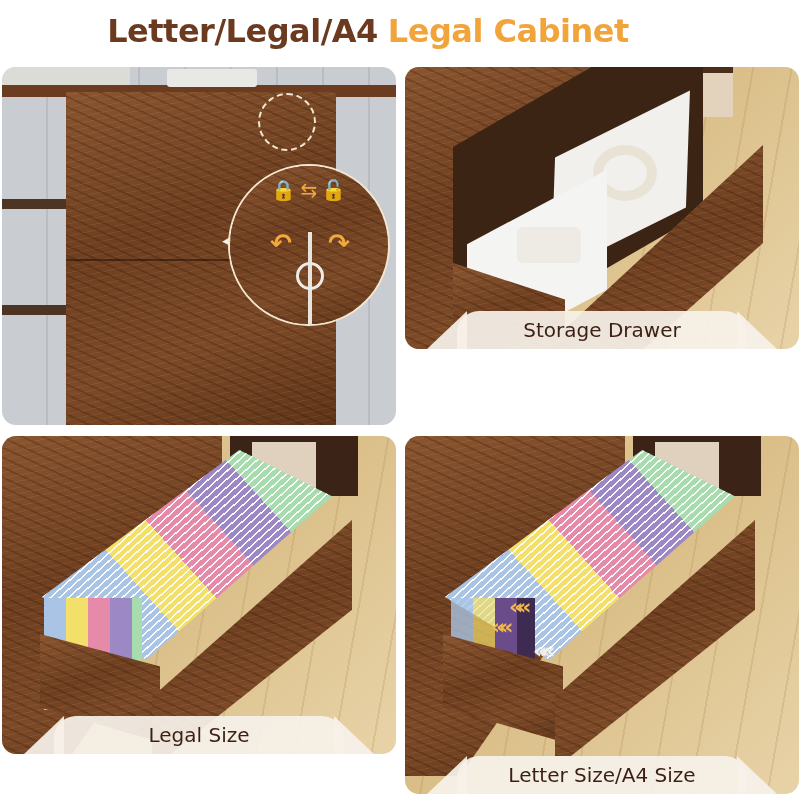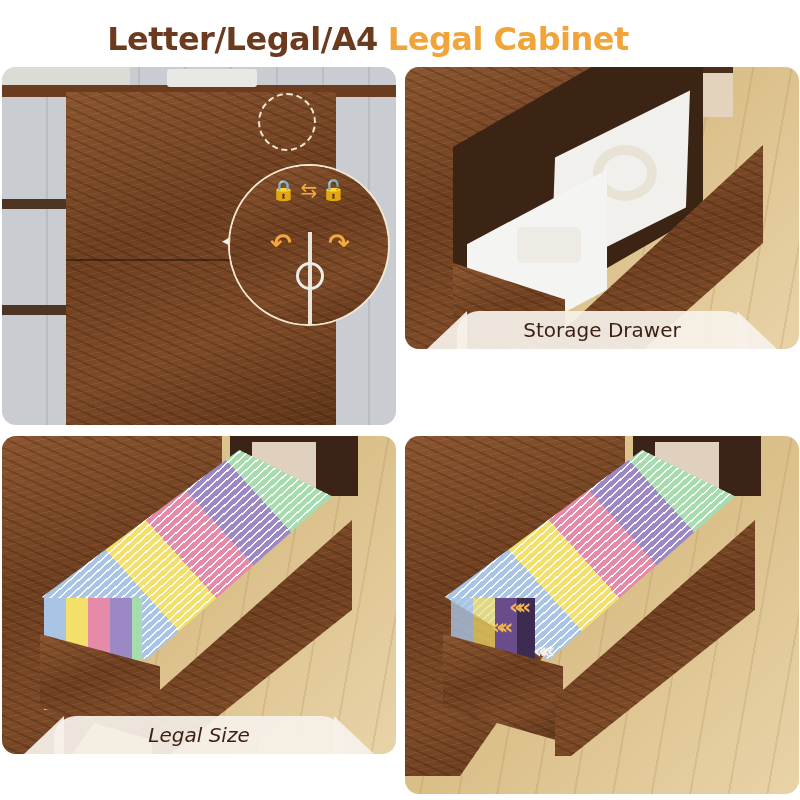--- a/index.html
+++ b/index.html
@@ -1,33 +1,33 @@
 <!DOCTYPE html>
 <html><head>
 <meta charset="utf-8">
 <style>
   * { box-sizing: border-box; margin: 0; padding: 0; }
   html, body { width: 800px; height: 800px; background: #ffffff; overflow: hidden; }
   body { position: relative; font-family: "DejaVu Sans", sans-serif; }
 
   .title {
-    position: absolute; left: 0; top: 8px; width: 736px; height: 62px;
+    position: absolute; left: 0; top: 0; width: 736px; height: 62px;
     display: flex; justify-content: center; align-items: center;
     font-family: "DejaVu Sans", sans-serif; font-weight: bold; font-size: 32px;
     letter-spacing: -0.5px;
   }
   .title .t1 { color: #6b3a1f; }
   .title .t2 { color: #f0a43a; margin-left: 10px; }
 
   .panel {
     position: absolute; width: 394px; border-radius: 14px; overflow: hidden;
   }
   .p1 { left: 2px;   top: 67px;  height: 358px; }
   .p2 { left: 405px; top: 67px;  height: 282px; }
-  .p3 { left: 2px;   top: 436px; height: 318px; font-style: italic; }
+  .p3 { left: 2px;   top: 436px; height: 318px; }
   .p4 { left: 405px; top: 436px; height: 358px; }
 
   
   .floor {
     position: absolute; inset: 0;
     background:
       repeating-linear-gradient(100deg, rgba(160,120,60,0.18) 0 2px, transparent 2px 38px),
       linear-gradient(135deg, #e6cfa0 0%, #d9bd86 45%, #e8d3a8 100%);
   }
   .wood {
@@ -177,13 +177,14 @@
     <span style="background:#a9c4e4;opacity:.8"></span>
       <span style="background:#f3e06a;opacity:.7"></span>
       <span style="background:#6b4c8a"></span>
       <span style="background:#3e2b52;width:18px"></span>
   </div>
   <span class="arrows" style="left:104px;top:158px">««</span>
   <span class="arrows" style="left:86px;top:178px">««</span>
   <span class="arrows" style="left:128px;top:202px;color:#f5efe5">««</span>
   <div class="box-side wood"></div>
   <div class="box-front wood"></div>
+  <div class="caption">Letter Size/A4 Size</div>
 </div>
 
 </body></html>

